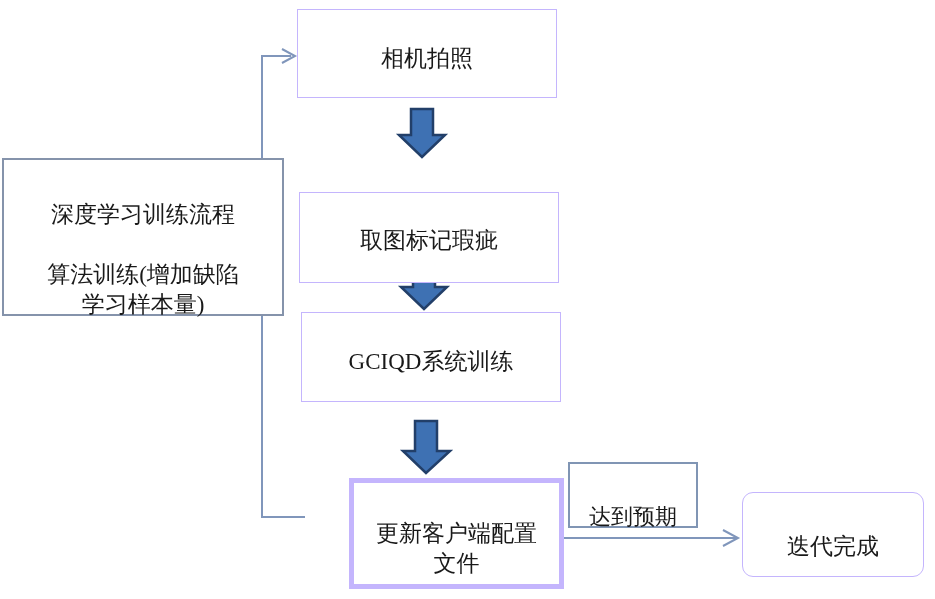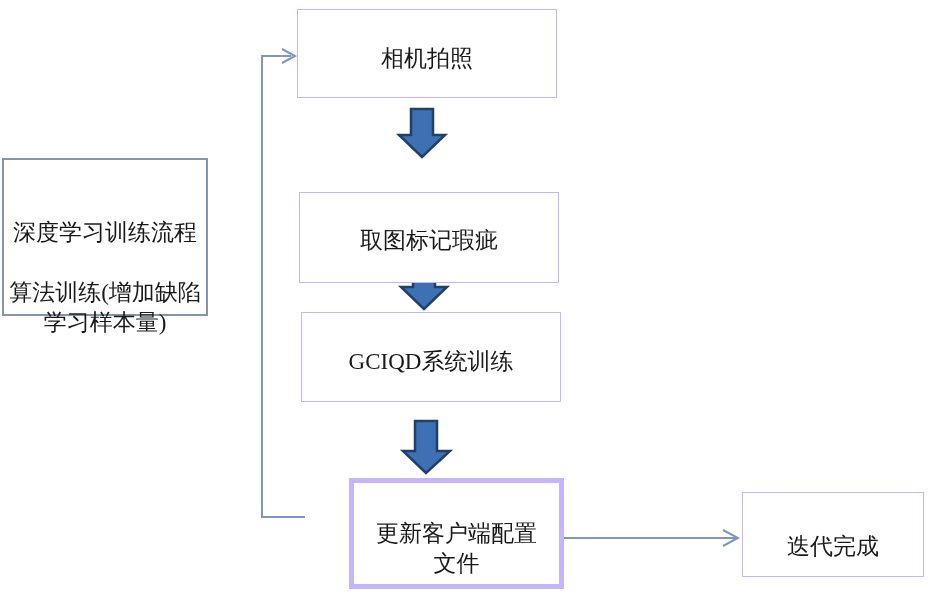--- a/index.html
+++ b/index.html
@@ -24,27 +24,27 @@
     text-align: center;
     white-space: pre-line;
     font-size: 23px;
     line-height: 30px;
   }
   .node-black { border: 1px solid #c4b5fd; }
   .node-camera   { left: 297px; top: 9px;   width: 260px; height: 89px;  padding-top: 4px; }
   .node-mark     { left: 299px; top: 156px; width: 260px; height: 91px;  padding-top: 3px; margin-top: 36px; }
   .node-train    { left: 301px; top: 312px; width: 260px; height: 90px;  padding-top: 4px; }
   .node-update   { left: 305px; top: 478px; width: 215px; height: 111px; padding-top: 6px; border-width: 5px; margin-left: 44px; }
-  .node-done     { left: 742px; top: 492px; width: 182px; height: 85px;  padding-top: 9px; }
+  .node-done     { left: 742px; top: 492px; width: 182px; height: 85px;  padding-top: 9px; border-radius: 11px; }
   .node-expect   {
     left: 568px; top: 462px; width: 130px; height: 66px; padding-top: 8px;
     border: 2px solid #8095b4; font-size: 22px;
   }
   .node-note {
-    left: 2px; top: 158px; width: 206px; height: 158px; padding-top: 28px;
+    left: 2px; top: 158px; width: 282px; height: 158px; padding-top: 10px;
     border: 2px solid #8593ab; font-size: 23px; line-height: 30px;
   }
 </style>
 </head>
 <body>
 
 <div class="stage">
 
   <svg class="connector-layer" viewBox="0 0 935 599" xmlns="http://www.w3.org/2000/svg">
 
@@ -78,18 +78,21 @@
 文件</span>
   </div>
 
   <div class="node node-note">
     <span>深度学习训练流程
 
 算法训练(增加缺陷
 学习样本量)</span>
   </div>
 
+  <div class="node node-expect">
+    <span>达到预期</span>
+  </div>
 
   <div class="node node-black node-done">
     <span>迭代完成</span>
   </div>
 
 </div>
 
 </body></html>

